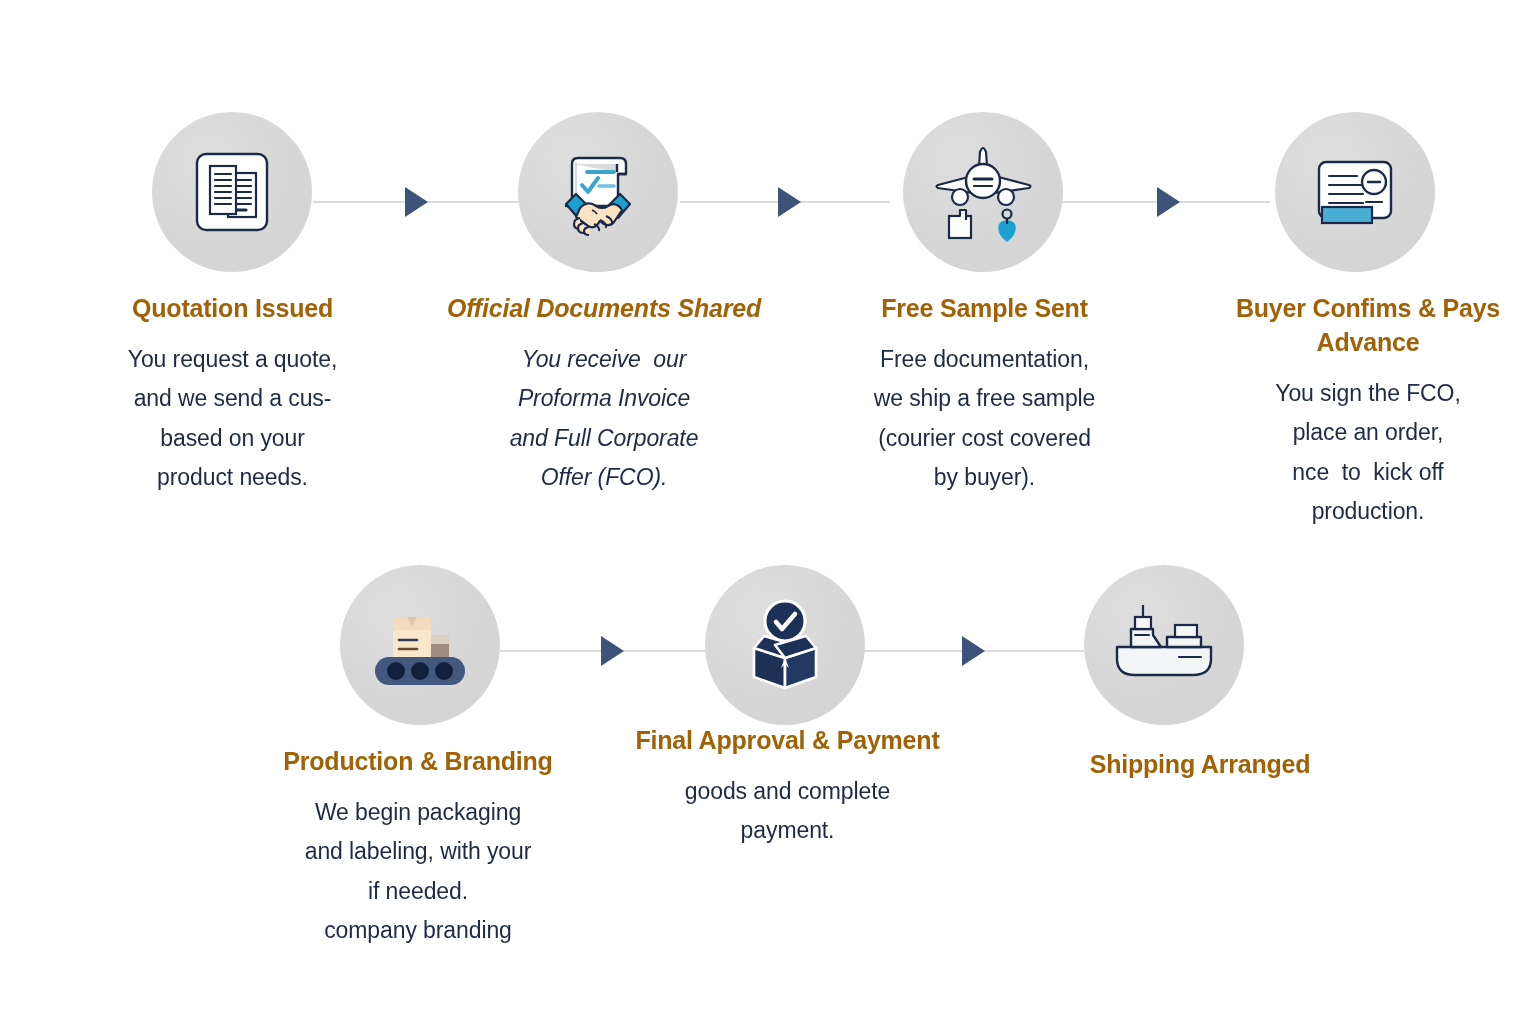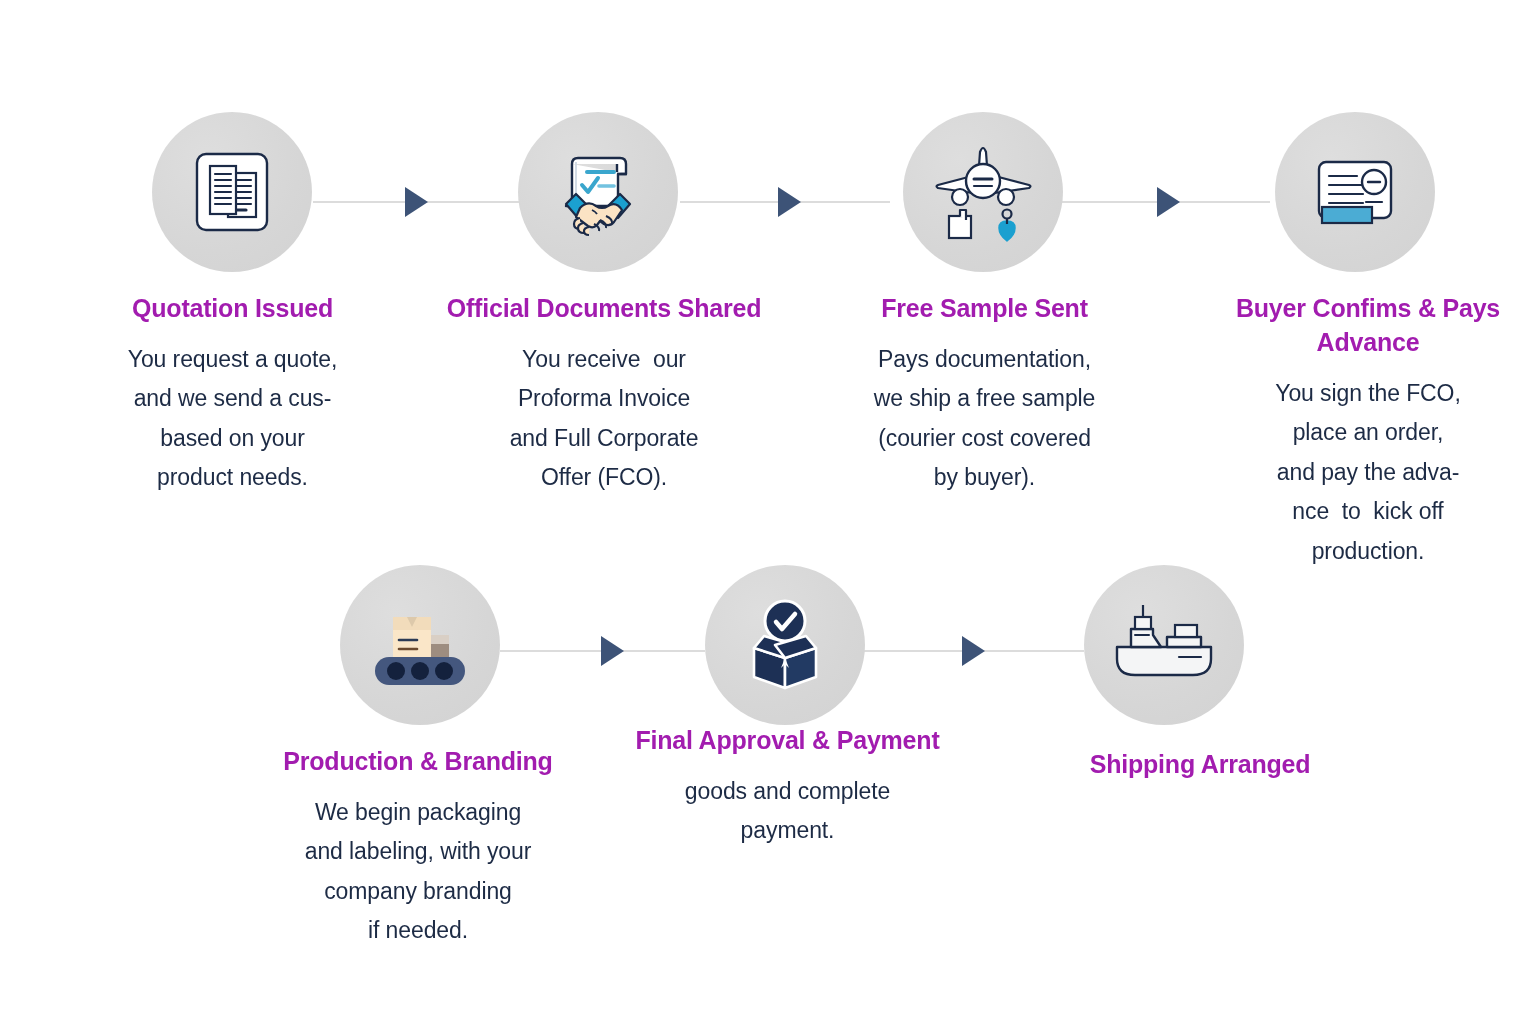--- a/index.html
+++ b/index.html
@@ -44,21 +44,21 @@
     align-items: center;
     justify-content: center;
   }
 
   
   .step-text {
     position: absolute;
     text-align: center;
   }
   .step-title {
-    color: #a21caf;
+    color: #a16207;
     font-weight: bold;
     font-size: 25px;
     line-height: 1.35;
     letter-spacing: -0.2px;
   }
   .step-desc {
     color: #1d2b45;
     font-size: 23px;
     line-height: 1.72;
     font-weight: 400;
@@ -137,21 +137,21 @@
       <path d="M38 72 q8 -8 16 -2 q6 4 12 0 q8 -5 14 4 l-8 12 q-4 5 -10 2 l-4 -3 l-3 4 q-4 4 -9 1 l-12 -9 z" fill="#fbe3c4" stroke="#1b2a47" stroke-width="2.2" stroke-linejoin="round"></path>
       <path d="M38 82 q-6 1 -6 6 q0 5 6 5" fill="#fbe3c4" stroke="#1b2a47" stroke-width="2.2"></path>
       <path d="M42 87 q-6 1 -6 5 q0 5 6 5" fill="#fbe3c4" stroke="#1b2a47" stroke-width="2.2"></path>
       <path d="M47 91 q-5 1 -5 4 q0 4 5 4" fill="#fbe3c4" stroke="#1b2a47" stroke-width="2.2"></path>
       <path d="M64 80 q7 3 6 8" fill="none" stroke="#1b2a47" stroke-width="2"></path>
       <path d="M58 84 q7 3 6 8" fill="none" stroke="#1b2a47" stroke-width="2"></path>
       <path d="M52 88 q6 3 5 7" fill="none" stroke="#1b2a47" stroke-width="2"></path>
       <path d="M50 74 q4 2 5 4" fill="none" stroke="#1b2a47" stroke-width="1.8"></path>
     </svg>
   </div>
-  <div class="step-text" style="left:438px; top:292px; width:332px;">
+  <div class="step-text" style="left:438px; top:292px; width:332px;font-style:italic;">
     <div class="step-title">
       <span class="ln">Official Documents</span>
       <span class="ln">Shared</span>
     </div>
     <div class="step-desc">
       <span class="ln">You receive  our</span>
       <span class="ln">Proforma Invoice</span>
       <span class="ln">and Full Corporate</span>
       <span class="ln">Offer (FCO).</span>
     </div>
@@ -179,21 +179,21 @@
       <circle cx="83" cy="78" r="4.5" fill="none" stroke="#1b2a47" stroke-width="2.2"></circle>
       <line x1="83" y1="82" x2="83" y2="88" stroke="#1b2a47" stroke-width="2.2"></line>
     </svg>
   </div>
   <div class="step-text" style="left:832px; top:292px; width:305px;">
     <div class="step-title">
       <span class="ln">Free Sample</span>
       <span class="ln">Sent</span>
     </div>
     <div class="step-desc">
-      <span class="ln">Pays documentation,</span>
+      <span class="ln">Free documentation,</span>
       <span class="ln">we ship a free sample</span>
       <span class="ln">(courier cost covered</span>
       <span class="ln">by buyer).</span>
     </div>
   </div>
 
   <div class="circle" style="left:1275px; top:112px; width:160px; height:160px;">
     <svg width="104" height="104" viewBox="0 0 104 104">
       <rect x="16" y="22" width="72" height="56" rx="7" fill="#ffffff" stroke="#1b2a47" stroke-width="2.4"></rect>
       <g stroke="#1b2a47" stroke-width="2.2" stroke-linecap="round">
@@ -209,21 +209,20 @@
     </svg>
   </div>
   <div class="step-text" style="left:1208px; top:292px; width:320px;">
     <div class="step-title">
       <span class="ln">Buyer Confims</span>
       <span class="ln">&amp; Pays Advance</span>
     </div>
     <div class="step-desc">
       <span class="ln">You sign the FCO,</span>
       <span class="ln">place an order,</span>
-      <span class="ln">and pay the adva-</span>
       <span class="ln">nce  to  kick off</span>
       <span class="ln">production.</span>
     </div>
   </div>
 
   <div class="circle" style="left:340px; top:565px; width:160px; height:160px;">
     <svg width="110" height="100" viewBox="0 0 110 100">
 
       <rect x="58" y="40" width="26" height="22" fill="#9e8d80"></rect>
       <rect x="58" y="40" width="26" height="9" fill="#d9cfc5"></rect>
@@ -241,22 +240,22 @@
     </svg>
   </div>
   <div class="step-text" style="left:258px; top:745px; width:320px;">
     <div class="step-title">
       <span class="ln">Production &amp;</span>
       <span class="ln">Branding</span>
     </div>
     <div class="step-desc">
       <span class="ln">We begin packaging</span>
       <span class="ln">and labeling, with your</span>
+      <span class="ln">if needed.</span>
       <span class="ln">company branding</span>
-      <span class="ln">if needed.</span>
     </div>
   </div>
 
   <div class="circle" style="left:705px; top:565px; width:160px; height:160px;">
     <svg width="108" height="108" viewBox="0 0 108 108">
 
       <circle cx="54" cy="30" r="20" fill="#1d3055" stroke="#ffffff" stroke-width="3"></circle>
       <path d="M45 31 l6 7 l13 -15" fill="none" stroke="#ffffff" stroke-width="4.5" stroke-linecap="round" stroke-linejoin="round"></path>
 
       <path d="M23 57 l31 10 v30 l-31 -11 z" fill="#1d3055" stroke="#ffffff" stroke-width="2.6" stroke-linejoin="round"></path>

